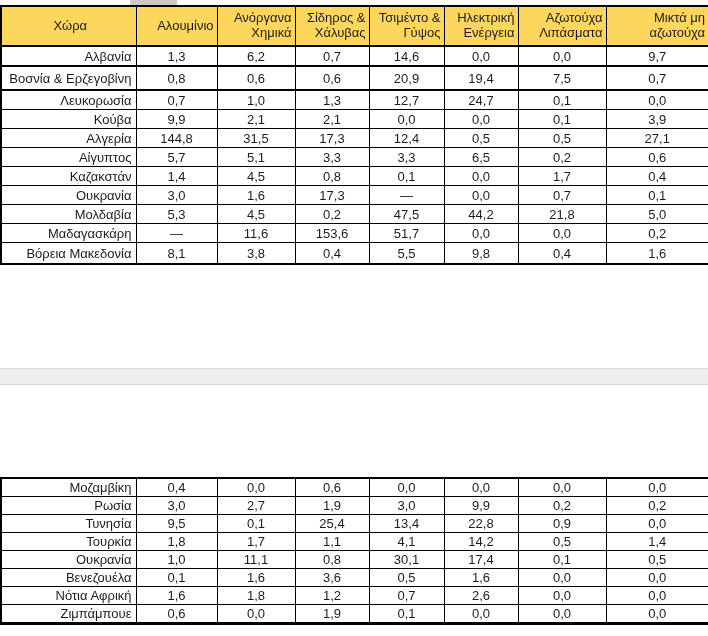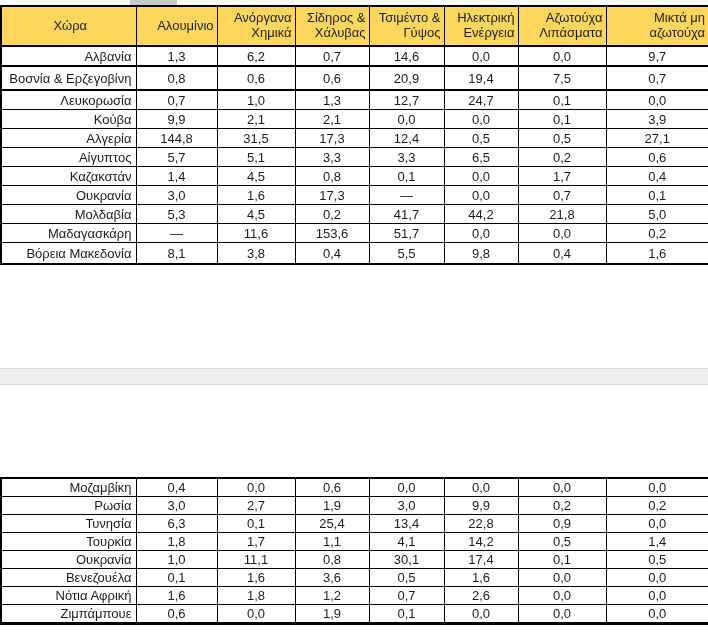--- a/index.html
+++ b/index.html
@@ -194,21 +194,21 @@
         <td>—</td>
         <td>0,0</td>
         <td>0,7</td>
         <td>0,1</td>
       </tr>
       <tr>
         <td class="name">Μολδαβία</td>
         <td>5,3</td>
         <td>4,5</td>
         <td>0,2</td>
-        <td>41,7</td>
+        <td>47,5</td>
         <td>44,2</td>
         <td>21,8</td>
         <td>5,0</td>
       </tr>
       <tr>
         <td class="name">Μαδαγασκάρη</td>
         <td>—</td>
         <td>11,6</td>
         <td>153,6</td>
         <td>51,7</td>
@@ -258,21 +258,21 @@
         <td>3,0</td>
         <td>2,7</td>
         <td>1,9</td>
         <td>3,0</td>
         <td>9,9</td>
         <td>0,2</td>
         <td>0,2</td>
       </tr>
       <tr>
         <td class="name">Τυνησία</td>
-        <td>6,3</td>
+        <td>9,5</td>
         <td>0,1</td>
         <td>25,4</td>
         <td>13,4</td>
         <td>22,8</td>
         <td>0,9</td>
         <td>0,0</td>
       </tr>
       <tr>
         <td class="name">Τουρκία</td>
         <td>1,8</td>

